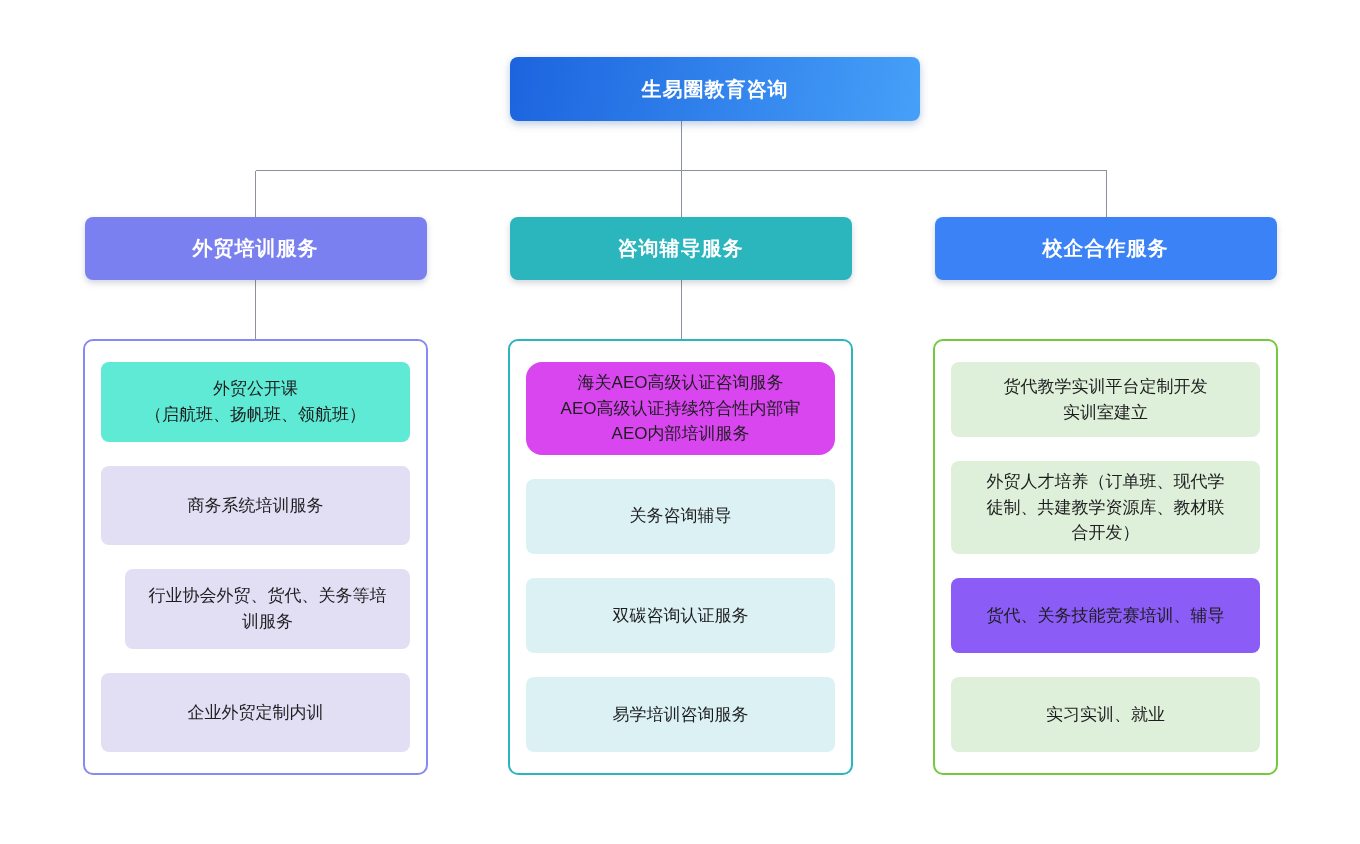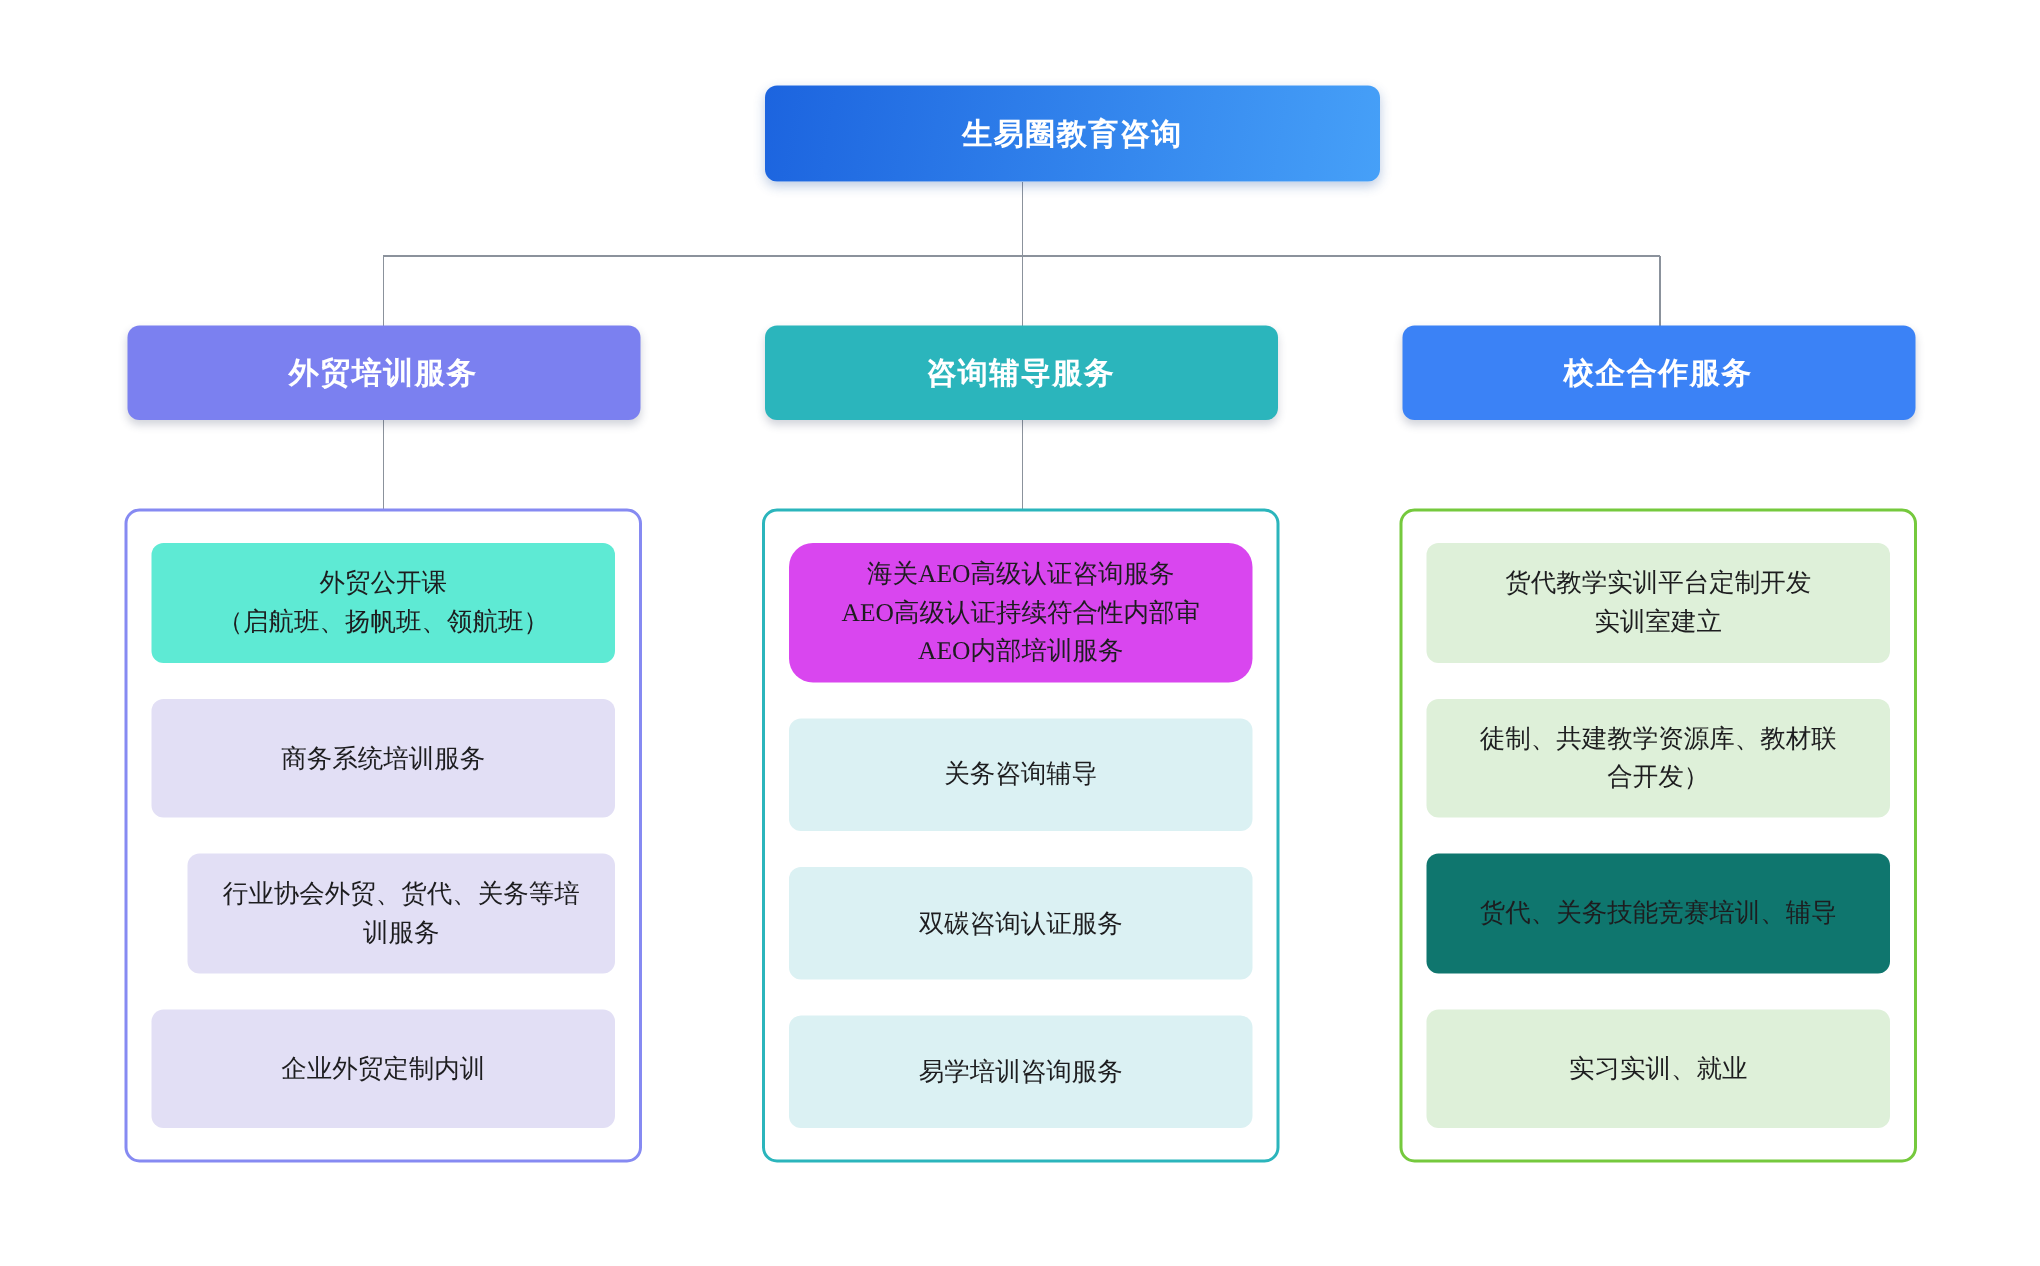--- a/index.html
+++ b/index.html
@@ -35,21 +35,20 @@
     color: #ffffff;
     font-weight: bold;
     font-size: 20px;
     letter-spacing: 1px;
     box-shadow: 0 3px 8px rgba(30, 80, 160, 0.30);
   }
   .branch {
     position: absolute;
     top: 217px;
     width: 345px;
-    font-family: Liberation Serif, serif;
   }
   .branch[data-branch="0"] { left: 83px; }
   .branch[data-branch="1"] { left: 508px; }
   .branch[data-branch="2"] { left: 933px; }
   .branch-header {
     width: 342px;
     height: 63px;
     margin: 0 auto;
     border-radius: 8px;
     display: flex;
@@ -156,24 +155,25 @@
   <div class="branch" data-branch="2">
     <div class="branch-header" style="background: #3b82f6;">
       <span>校企合作服务</span>
     </div>
     <div class="branch-container" style="border-color: rgb(117, 201, 61);">
         <div class="branch-item" style="background: rgb(222, 240, 217);">
           <div class="item-line">货代教学实训平台定制开发</div>
           <div class="item-line">实训室建立</div>
         </div>
         <div class="branch-item" style="background: rgb(222, 240, 217);">
+          <div class="item-line">外贸人才培养（订单班、现代学</div>
           <div class="item-line">徒制、共建教学资源库、教材联</div>
           <div class="item-line">合开发）</div>
         </div>
-        <div class="branch-item" style="background: #0f766e;">
+        <div class="branch-item" style="background: #8b5cf6;">
           <div class="item-line">货代、关务技能竞赛培训、辅导</div>
         </div>
         <div class="branch-item" style="background: rgb(222, 240, 217);">
           <div class="item-line">实习实训、就业</div>
         </div>
       </div>
   </div>
 
 </div>
 

